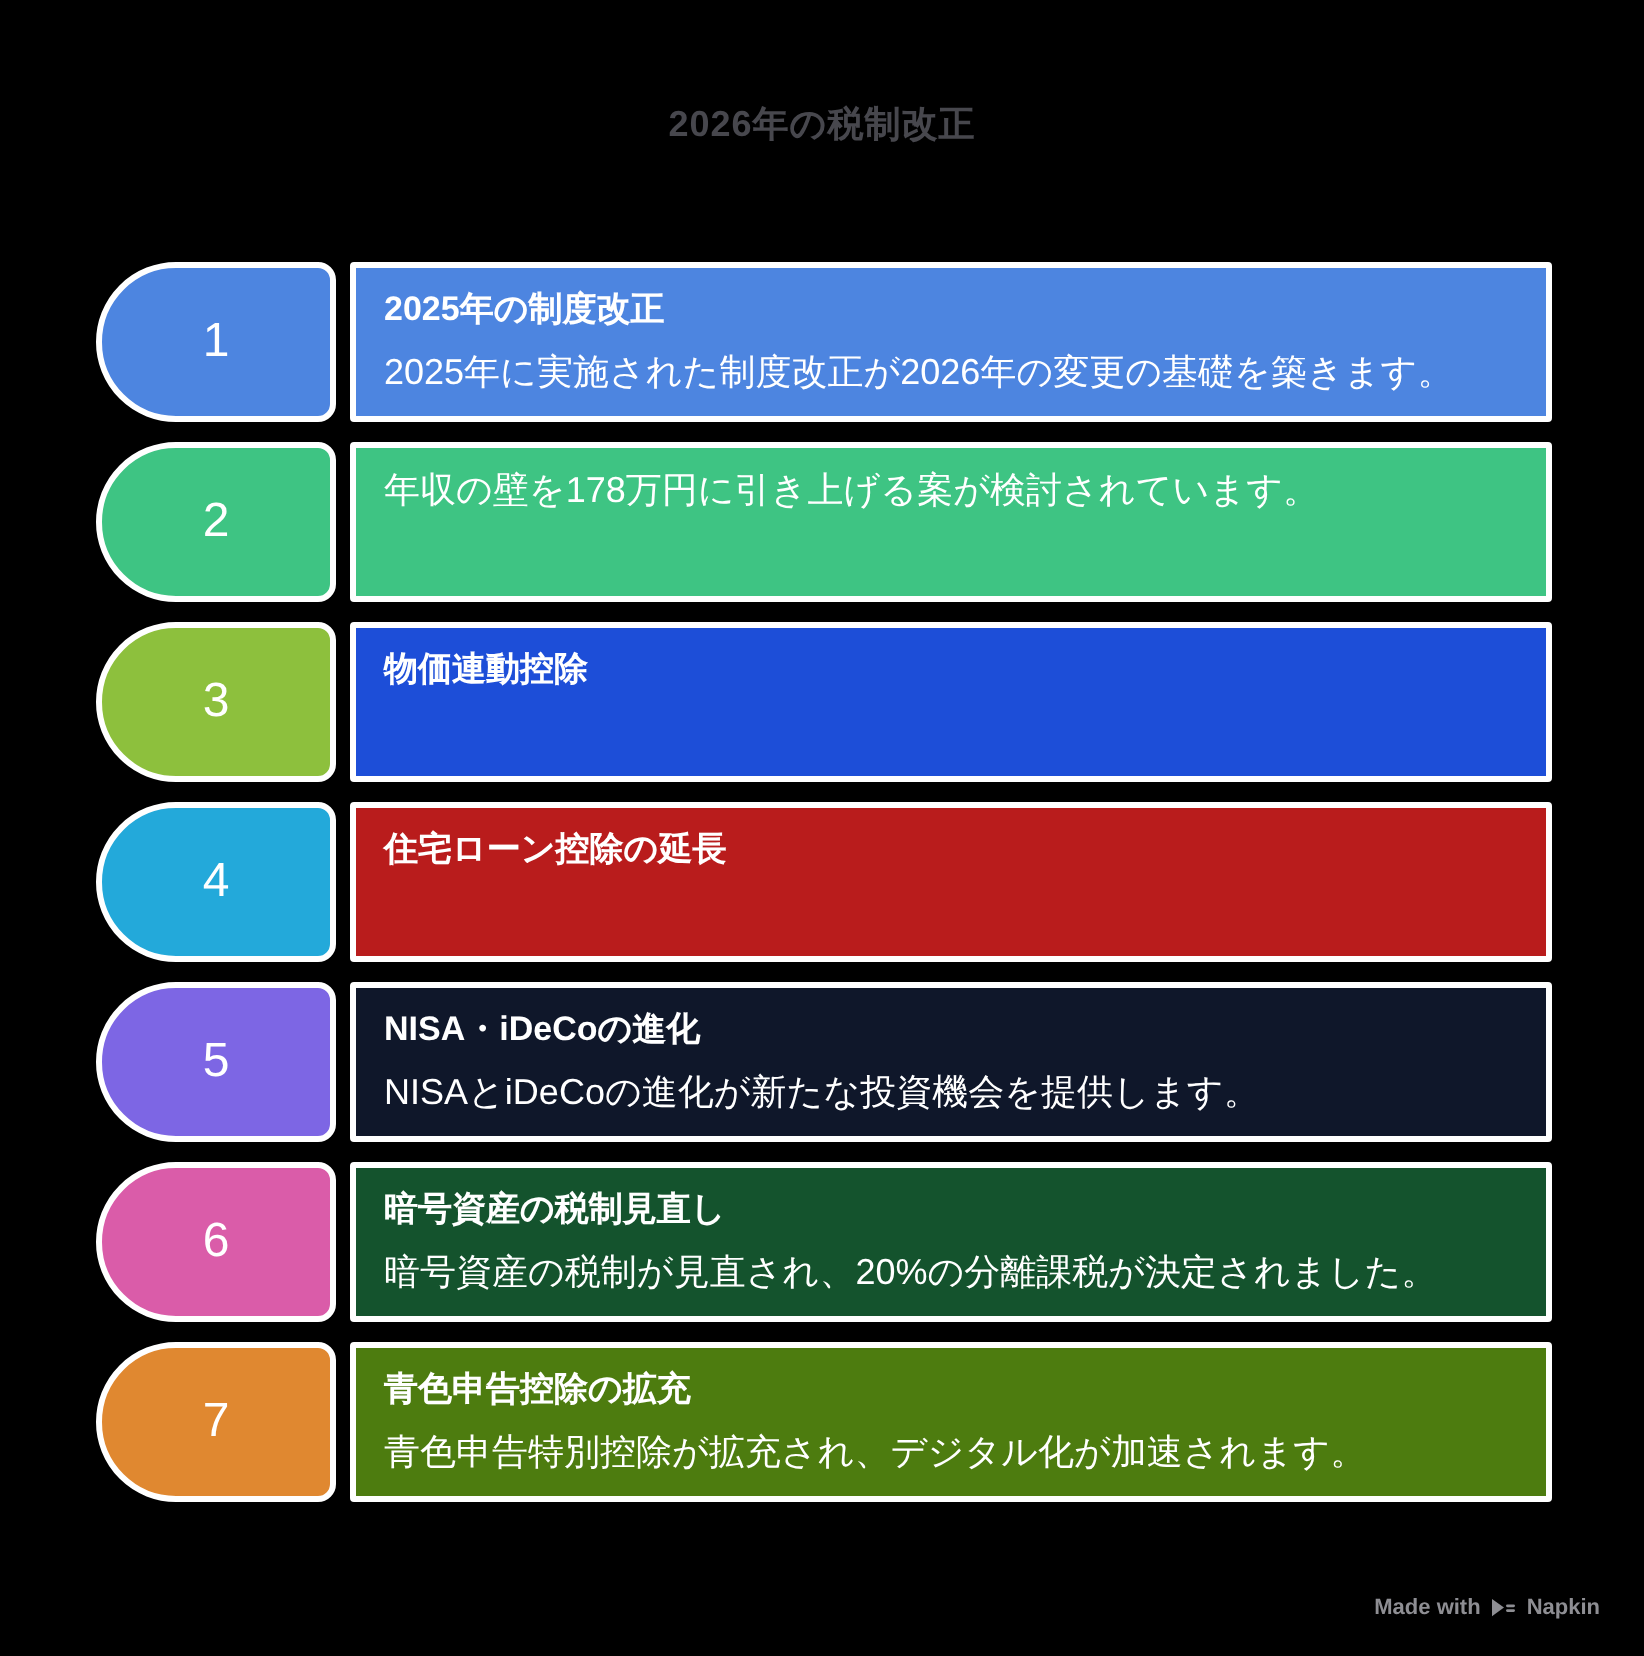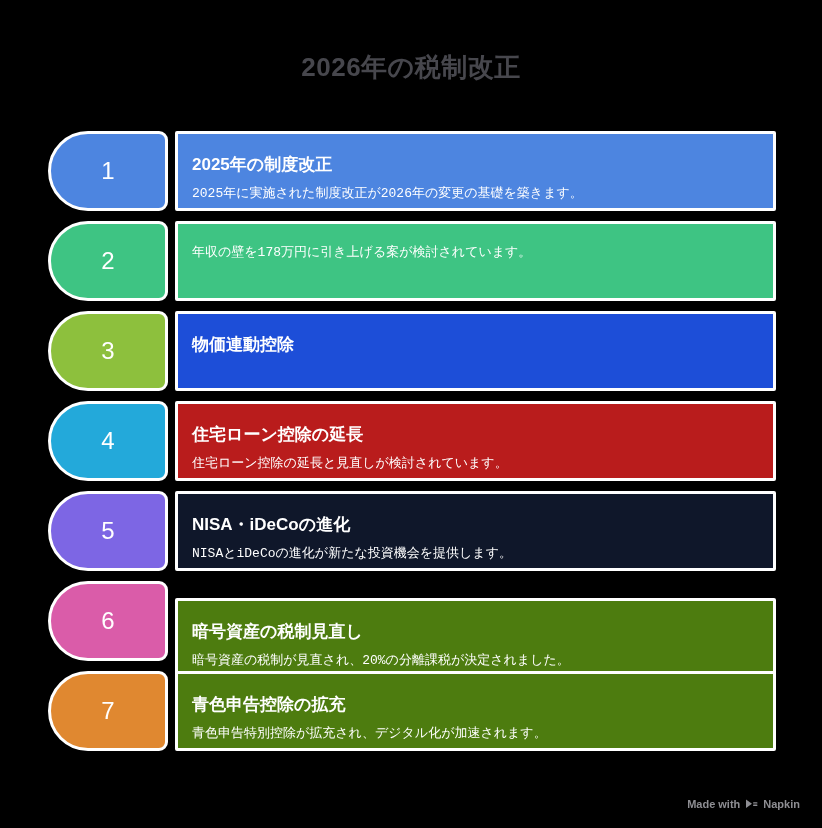--- a/index.html
+++ b/index.html
@@ -11,21 +11,21 @@
   }
   .canvas {
     position: relative;
     width: 822px; height: 828px;
   }
   .page-title {
     position: absolute;
     top: 50px; left: 0;
     width: 100%;
     text-align: center;
-    font-size: 26px;
+    font-size: 18px;
     font-weight: bold;
     color: #47474d;
     letter-spacing: 0.5px;
   }
   .list {
     position: absolute;
     top: 131px; left: 48px;
     width: 728px;
   }
   .row {
@@ -47,36 +47,35 @@
   .badge .num {
     color: #ffffff;
     font-size: 24px;
     font-weight: 400;
   }
   .bar {
     flex: 1;
     height: 80px;
     border: 3px solid #ffffff;
     border-radius: 2px;
-    padding: 21px 14px 0 14px;
+    padding: 11px 14px 0 14px;
     overflow: hidden;
   }
   .item-title {
     color: #ffffff;
     font-size: 17px;
     font-weight: bold;
     line-height: 1.2;
     margin-bottom: 11px;
   }
   .item-desc {
     color: #ffffff;
-    font-size: 13px;
+    font-size: 18px;
     font-weight: 400;
     line-height: 1.2;
-    font-family: Liberation Mono, monospace;
   }
   .watermark {
     position: absolute;
     right: 22px; bottom: 18px;
     display: flex;
     align-items: flex-start;
     gap: 5px;
     color: #8e8e93;
     font-size: 11px;
     font-weight: bold;
@@ -118,39 +117,38 @@
       <div class="item-title">物価連動控除</div>
     </div>
   </div>
 
   <div class="row">
     <div class="badge" style="background: rgb(35, 169, 218);">
       <span class="num">4</span>
     </div>
     <div class="bar" style="background: #b91c1c;">
       <div class="item-title">住宅ローン控除の延長</div>
-      <div class="item-desc">住宅ローン控除の延長と見直しが検討されています。</div>
     </div>
   </div>
 
   <div class="row">
     <div class="badge" style="background: rgb(125, 102, 228);">
       <span class="num">5</span>
     </div>
     <div class="bar" style="background: #0f172a;">
       <div class="item-title">NISA・iDeCoの進化</div>
       <div class="item-desc">NISAとiDeCoの進化が新たな投資機会を提供します。</div>
     </div>
   </div>
 
   <div class="row">
     <div class="badge" style="background: rgb(218, 92, 169);">
       <span class="num">6</span>
     </div>
-    <div class="bar" style="background: #4d7c0f; margin-top: 17px;">
+    <div class="bar" style="background: #14532d;">
       <div class="item-title">暗号資産の税制見直し</div>
       <div class="item-desc">暗号資産の税制が見直され、20%の分離課税が決定されました。</div>
     </div>
   </div>
 
   <div class="row">
     <div class="badge" style="background: rgb(224, 136, 48);">
       <span class="num">7</span>
     </div>
     <div class="bar" style="background: #4d7c0f;">

